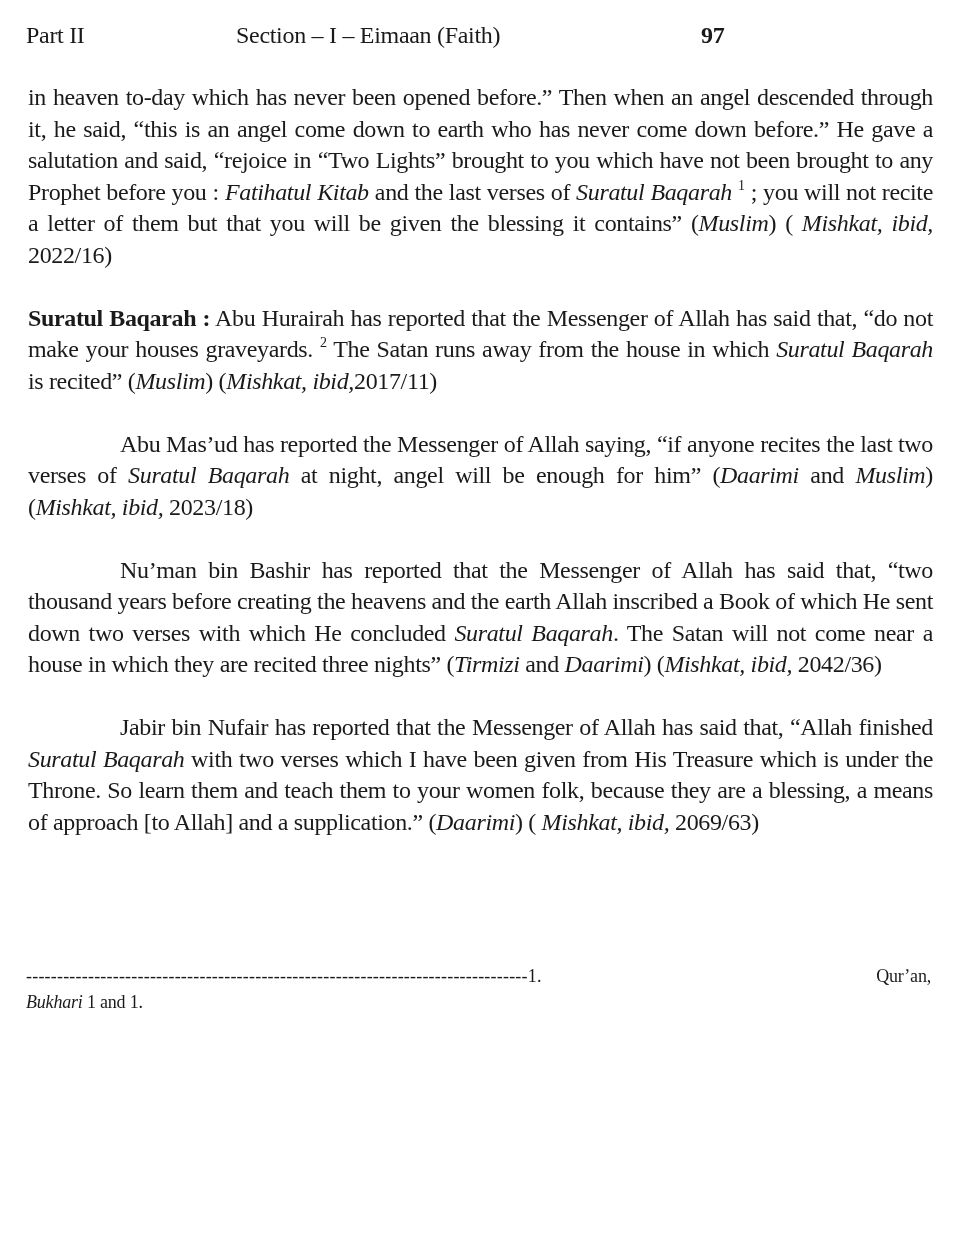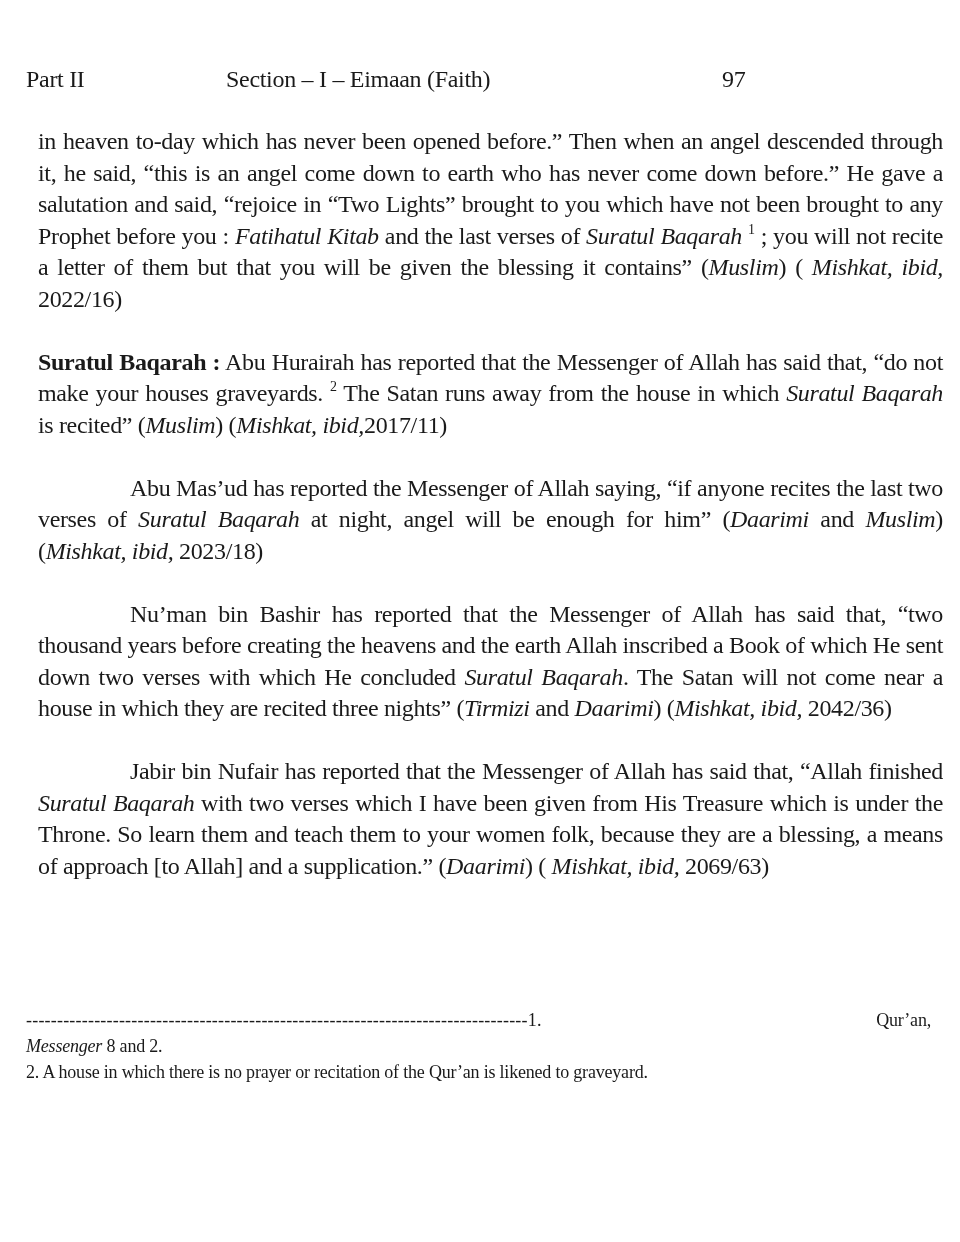--- a/index.html
+++ b/index.html
@@ -1,31 +1,31 @@
 <!DOCTYPE html>
 <html><head>
 <meta charset="utf-8">
 <style>
   html, body { margin: 0; padding: 0; background: #ffffff; }
   body {
     width: 960px; height: 1242px; overflow: hidden; position: relative;
     font-family: "Liberation Serif", "DejaVu Serif", serif;
     color: #1a1a1a;
   }
-  .page { position: absolute; left: 0; top: 0; width: 960px; height: 1142px; margin-top: 44px; }
+  .page { position: absolute; left: 0; top: 0; width: 960px; height: 1142px; }
   .running-header {
     position: absolute; top: 18px; left: 26px; height: 34px;
     font-size: 24px; line-height: 34px; letter-spacing: -0.3px;
   }
   .hdr-part { position: absolute; left: 0; white-space: nowrap; }
-  .hdr-section { position: absolute; left: 200px; white-space: nowrap; }
-  .hdr-page { position: absolute; left: 696px; white-space: nowrap; }
+  .hdr-section { position: absolute; left: 210px; white-space: nowrap; }
+  .hdr-page { position: absolute; left: 675px; white-space: nowrap; font-weight: bold; }
 
   .body-text {
-    position: absolute; left: 38px; top: 82px; width: 905px;
+    position: absolute; left: 28px; top: 82px; width: 905px;
     font-size: 24px; line-height: 31.5px; text-align: justify;
     letter-spacing: -0.35px;
   }
   .para { margin: 0 0 31.5px 0; }
   .para.indent { text-indent: 92px; }
   .para .b { font-weight: bold; }
   .para .i, .fn .i { font-style: italic; }
   .para sup, .fn sup { font-size: 14px; line-height: 0; vertical-align: 10px; }
 
   .footnotes {
@@ -53,17 +53,16 @@
     <p class="para indent"><span>Abu Mas’ud has reported the Messenger of Allah saying, “if anyone recites the last two verses of </span><span class="i">Suratul Baqarah</span><span> at night, angel will be enough for him” (</span><span class="i">Daarimi</span><span> and </span><span class="i">Muslim</span><span>) (</span><span class="i">Mishkat, ibid,</span><span> 2023/18)</span></p>
     <p class="para indent"><span>Nu’man bin Bashir has reported that the Messenger of Allah has said that, “two thousand years before creating the heavens and the earth Allah inscribed a Book of which He sent down two verses with which He concluded </span><span class="i">Suratul Baqarah</span><span>.  The  Satan  will  not come near a house in which they are recited three nights” (</span><span class="i">Tirmizi</span><span> and </span><span class="i">Daarimi</span><span>) (</span><span class="i">Mishkat, ibid,</span><span> 2042/36)</span></p>
     <p class="para indent"><span>Jabir bin Nufair has reported that the Messenger of Allah has said that, “Allah finished </span><span class="i">Suratul Baqarah</span><span> with two verses which I have been given from His Treasure which is under the Throne. So learn them and teach them to your women folk, because they are a blessing, a means of approach [to Allah] and a supplication.” (</span><span class="i">Daarimi</span><span>) ( </span><span class="i">Mishkat, ibid,</span><span> 2069/63)</span></p>
   </div>
 
   <div class="footnotes">
     <div class="fn-rule-line">
       <span class="fn-dashes">---------------------------------------------------------------------------------1.</span>
       <span class="i" style="">Qur’an,</span>
     </div>
-    <p class="fn"><span class="i">Messenger</span><span> 8 and 2.</span></p>
-    <p class="fn">2. A house in which there is no prayer or recitation of the Qur’an is likened to graveyard.</p>
+    <p class="fn"><span class="i">Bukhari</span><span> 1 and 1.</span></p>
   </div>
 
 </div>
 
 </body></html>

